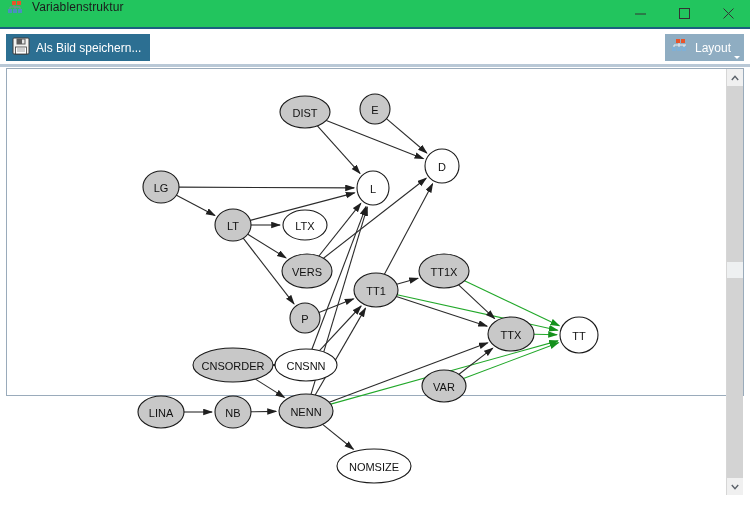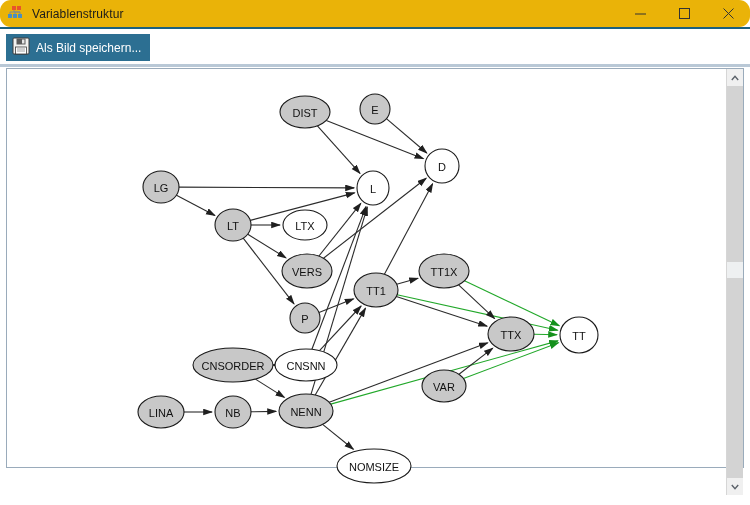--- a/index.html
+++ b/index.html
@@ -19,24 +19,23 @@
     height: 505px;
     background: #ffffff;
     box-sizing: border-box;
   }
 
   
   .titlebar {
     position: absolute;
     left: 0; top: 0;
     width: 750px; height: 27px;
-    background: #eab308;
+    background: #22c55e;
     display: flex;
-    align-items: center;
-    border-radius: 11px;
+    align-items: flex-start;
   }
   .title-icon {
     width: 18px; height: 18px;
     margin-left: 7px;
     position: relative;
     flex: 0 0 auto;
   }
   .title-text {
     font-size: 12px;
     color: #1b1b1b;
@@ -113,21 +112,21 @@
     position: absolute;
     left: 0; bottom: 0;
     width: 750px; height: 3px;
     background: #b9c8d6;
   }
 
   
   .canvas-wrap {
     position: absolute;
     left: 6px; top: 68px;
-    width: 738px; height: 400px;
+    width: 738px; height: 328px;
     border: 1px solid #9aabbb;
     background: #ffffff;
     box-sizing: border-box;
   }
   .graph-area {
     position: absolute;
     left: 0; top: 0;
     width: 720px; height: 426px;
     overflow: hidden;
   }
@@ -228,20 +227,34 @@
           <rect x="10" y="2.5" width="2.5" height="4" fill="#e6e6e6"></rect>
           <rect x="3.5" y="10" width="11" height="7" fill="#ffffff" stroke="#3b3b3b" stroke-width="0.8"></rect>
           <line x1="5" y1="12" x2="13" y2="12" stroke="#8a8a8a" stroke-width="0.8"></line>
           <line x1="5" y1="14" x2="13" y2="14" stroke="#8a8a8a" stroke-width="0.8"></line>
         </svg>
       </span>
       <span class="tb-label">Als Bild speichern...</span>
     </div>
 
 
+    <div class="tb-btn" id="btn-layout">
+      <span>
+        <svg width="18" height="18" viewBox="0 0 18 18">
+          <rect x="5" y="2" width="4" height="4" fill="#e8542a"></rect>
+          <rect x="10" y="2" width="4" height="4" fill="#e8542a"></rect>
+          <rect x="1" y="10" width="4" height="4" fill="#7fb0d6"></rect>
+          <rect x="6" y="10" width="4" height="4" fill="#7fb0d6"></rect>
+          <rect x="11" y="10" width="4" height="4" fill="#7fb0d6"></rect>
+          <path d="M3 8 L15 8 M3 8 L3 10 M8 8 L8 10 M13 8 L13 10 M8 6 L8 8" stroke="#e9eef3" stroke-width="1" fill="none"></path>
+        </svg>
+      </span>
+      <span class="tb-label">Layout</span>
+      <span class="tb-caret"></span>
+    </div>
 
     <div class="tb-sep"></div>
   </div>
 
   <div class="canvas-wrap">
     <div class="graph-area">
       <svg id="graph-svg" width="720" height="426" viewBox="0 0 720 426">
         <defs>
           <marker id="arrow-dark" markerWidth="9" markerHeight="9" refX="8" refY="3" orient="auto" markerUnits="strokeWidth">
             <path d="M0,0 L9,3 L0,6 Z" fill="#1f1f1f"></path>

